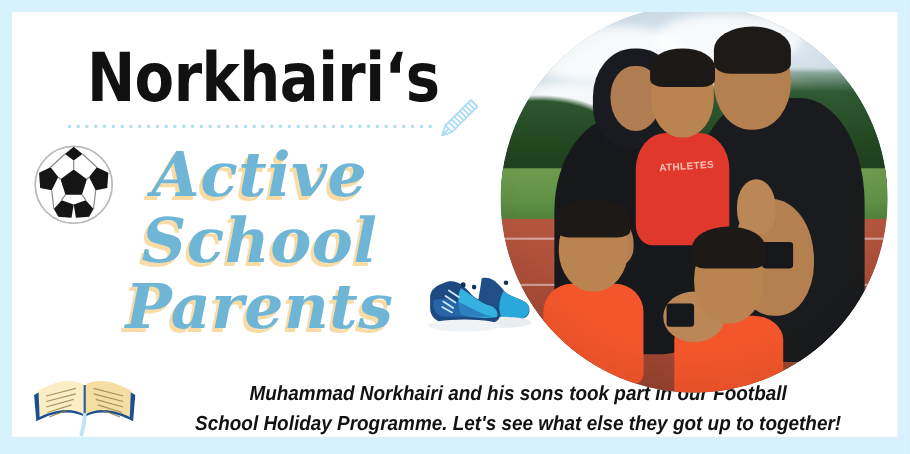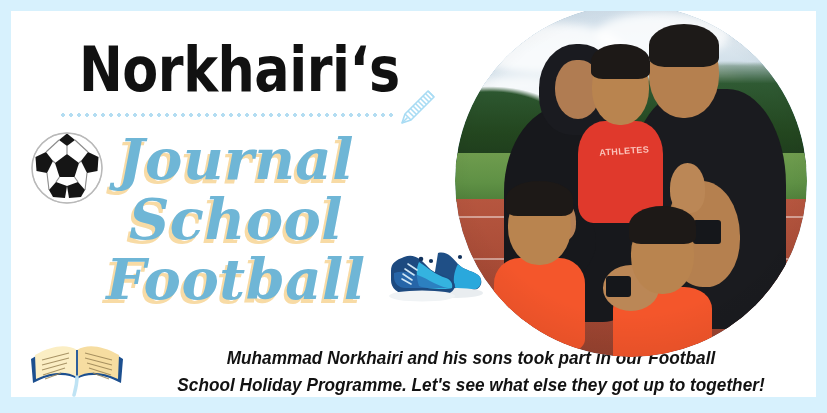--- a/index.html
+++ b/index.html
@@ -194,23 +194,23 @@
           <path d="M18,43 L20,60"></path>
             <path d="M58,43 L56,60"></path>
           <path d="M17,22 L30,10"></path>
             <path d="M59,22 L46,10"></path>
         </g>
         <circle cx="38" cy="38" r="35" fill="none" stroke="#b9b9b9" stroke-width="1.4"></circle>
       </svg>
     </span>
 
     <div class="big-title">
-      <span class="ln">Journal</span>
+      <span class="ln">Active</span>
       <span class="ln">School</span>
-      <span class="ln">Football</span>
+      <span class="ln">Parents</span>
     </div>
 
     <span class="icon shoes">
       <svg width="100" height="66" viewBox="0 0 100 66">
 
         <path d="M52 16 C61 14 66 20 72 27 C78 34 90 34 94 40 C97 45 95 52 88 53 L60 53 C52 53 48 48 48 41 Z" fill="#1f4f86"></path>
         <path d="M72 27 C78 34 90 34 94 40 C96 44 95 50 90 52 L70 52 C66 45 68 34 72 27 Z" fill="#2aa8dc"></path>
         <ellipse cx="71" cy="56" rx="26" ry="5" fill="#e9edf0"></ellipse>
 
         <path d="M18 20 C28 16 35 22 42 30 C49 38 62 38 67 44 C71 49 68 56 60 57 L22 57 C11 57 5 51 5 43 L5 34 C5 26 10 23 18 20 Z" fill="#1d4a80"></path>

